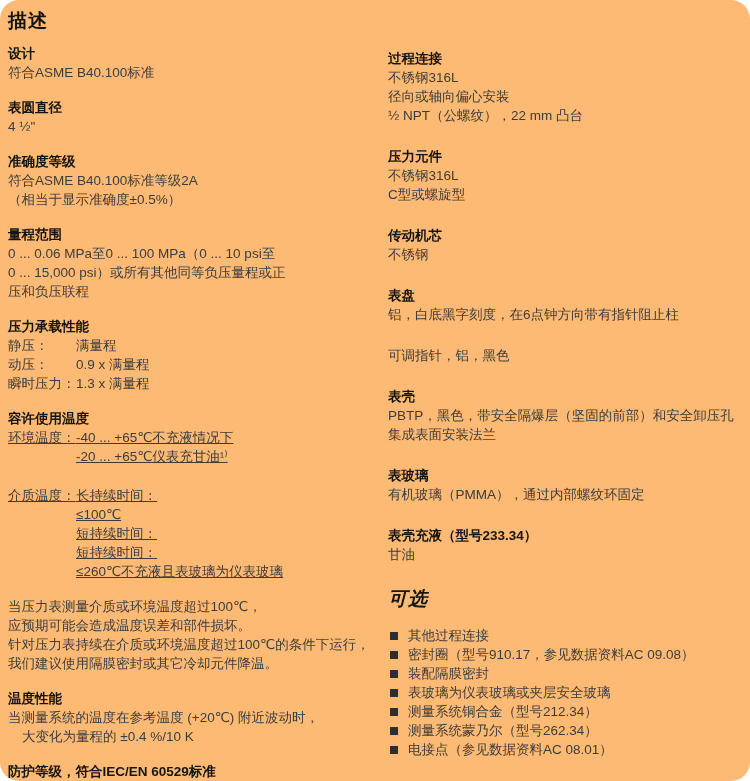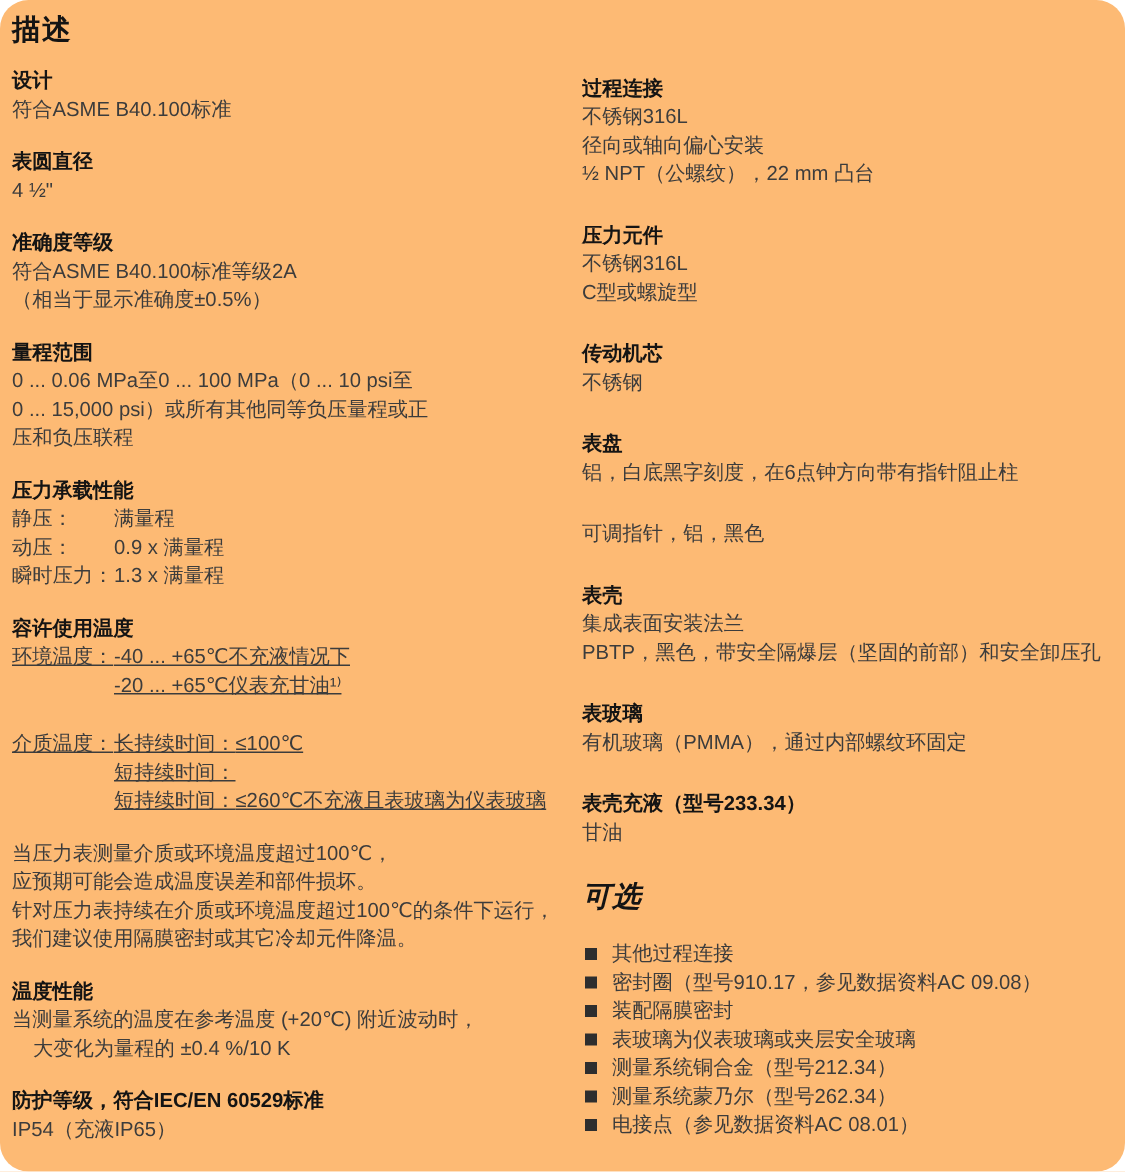--- a/index.html
+++ b/index.html
@@ -39,21 +39,21 @@
   .line, .kv, .hang, .opt-text {
     font-size: 13.5px;
     line-height: 19px;
   }
   .kv { display: flex; }
   .kv-label { width: 68px; flex: none; }
   .hang { display: flex; text-decoration: underline; }
   .hang-label { width: 68px; flex: none; }
   .hang-value { flex: 1; }
   .medium-block { margin-top: 20px; }
-  .mrow { display: flex; }
+  .mrow { display: flex; flex-direction: column; }
   .mrow-label { width: 81px; flex: none; }
   .mrow-value { flex: 1; }
   .indent { padding-left: 14px; }
   .note { margin-top: 5px; }
   .options-title { margin-top: 0; margin-bottom: 14px; font-style: italic; }
   .opt-item { display: flex; align-items: flex-start; }
   .bullet {
     width: 8px; height: 8px;
     background: #2e2e2e;
     flex: none;
@@ -181,22 +181,22 @@
         <div class="sec-heading">表盘</div>
         <div class="line">铝，白底黑字刻度，在6点钟方向带有指针阻止柱</div>
       </div>
 
       <div class="section">
         <div class="line">可调指针，铝，黑色</div>
       </div>
 
       <div class="section">
         <div class="sec-heading">表壳</div>
+        <div class="line">PBTP，黑色，带安全隔爆层（坚固的前部）和安全卸压孔</div>
         <div class="line">集成表面安装法兰</div>
-        <div class="line">PBTP，黑色，带安全隔爆层（坚固的前部）和安全卸压孔</div>
       </div>
 
       <div class="section">
         <div class="sec-heading">表玻璃</div>
         <div class="line">有机玻璃（PMMA），通过内部螺纹环固定</div>
       </div>
 
       <div class="section">
         <div class="sec-heading">表壳充液（型号233.34）</div>
         <div class="line">甘油</div>

